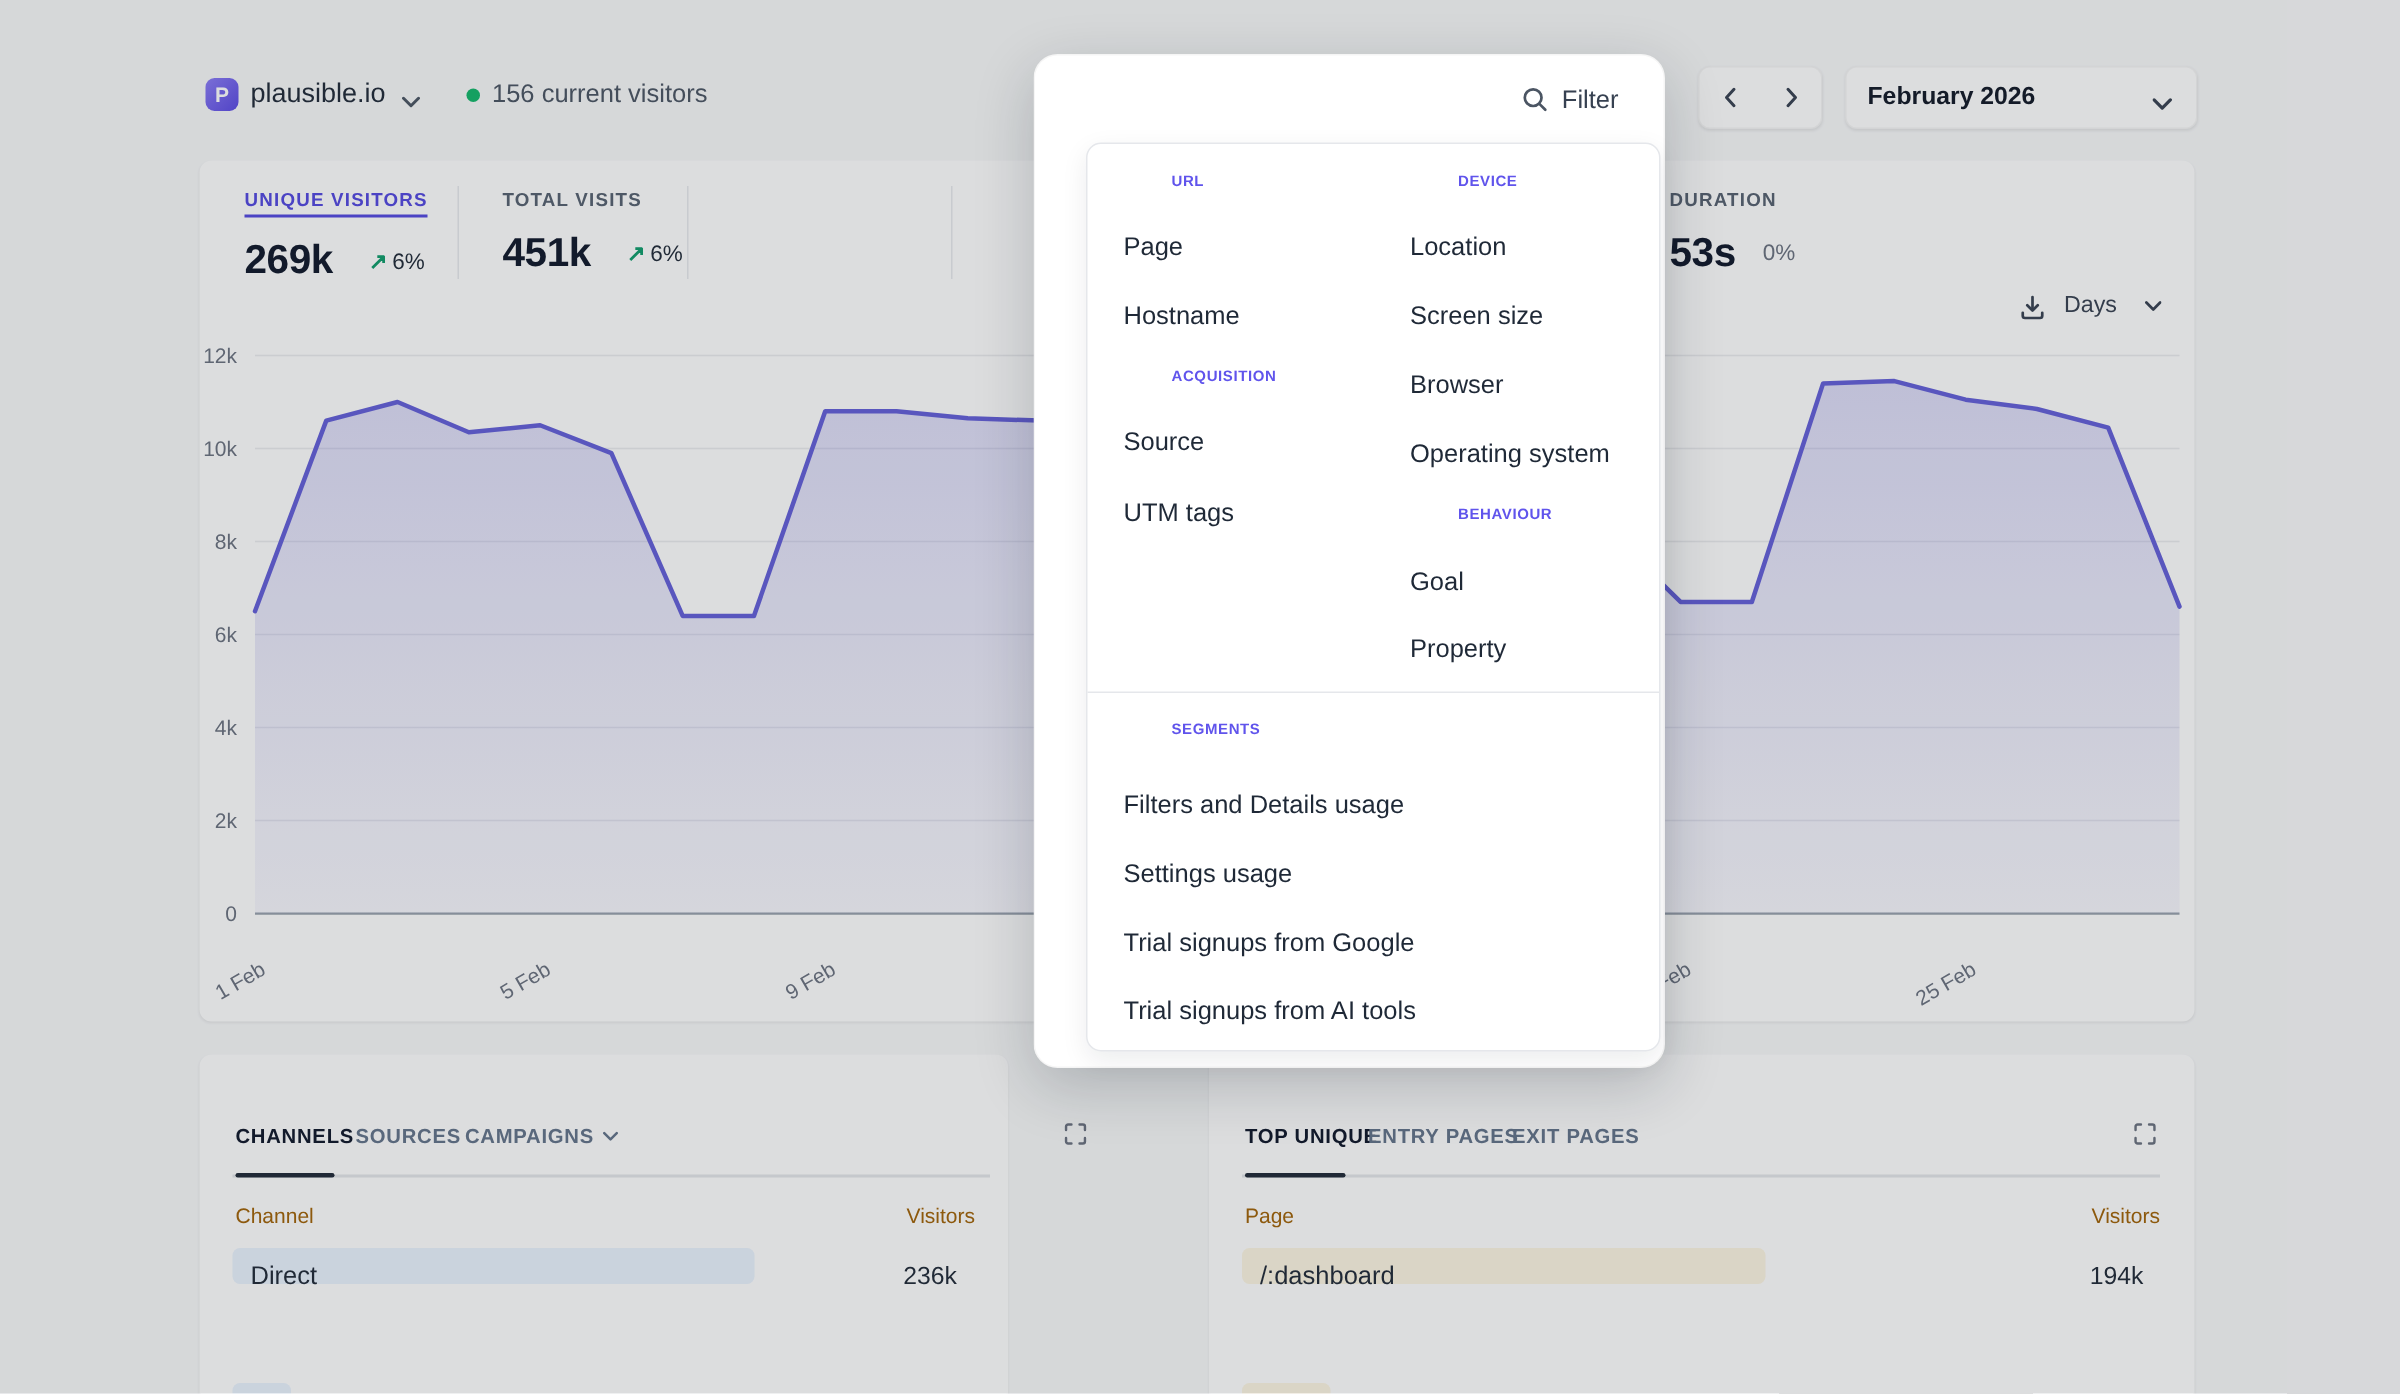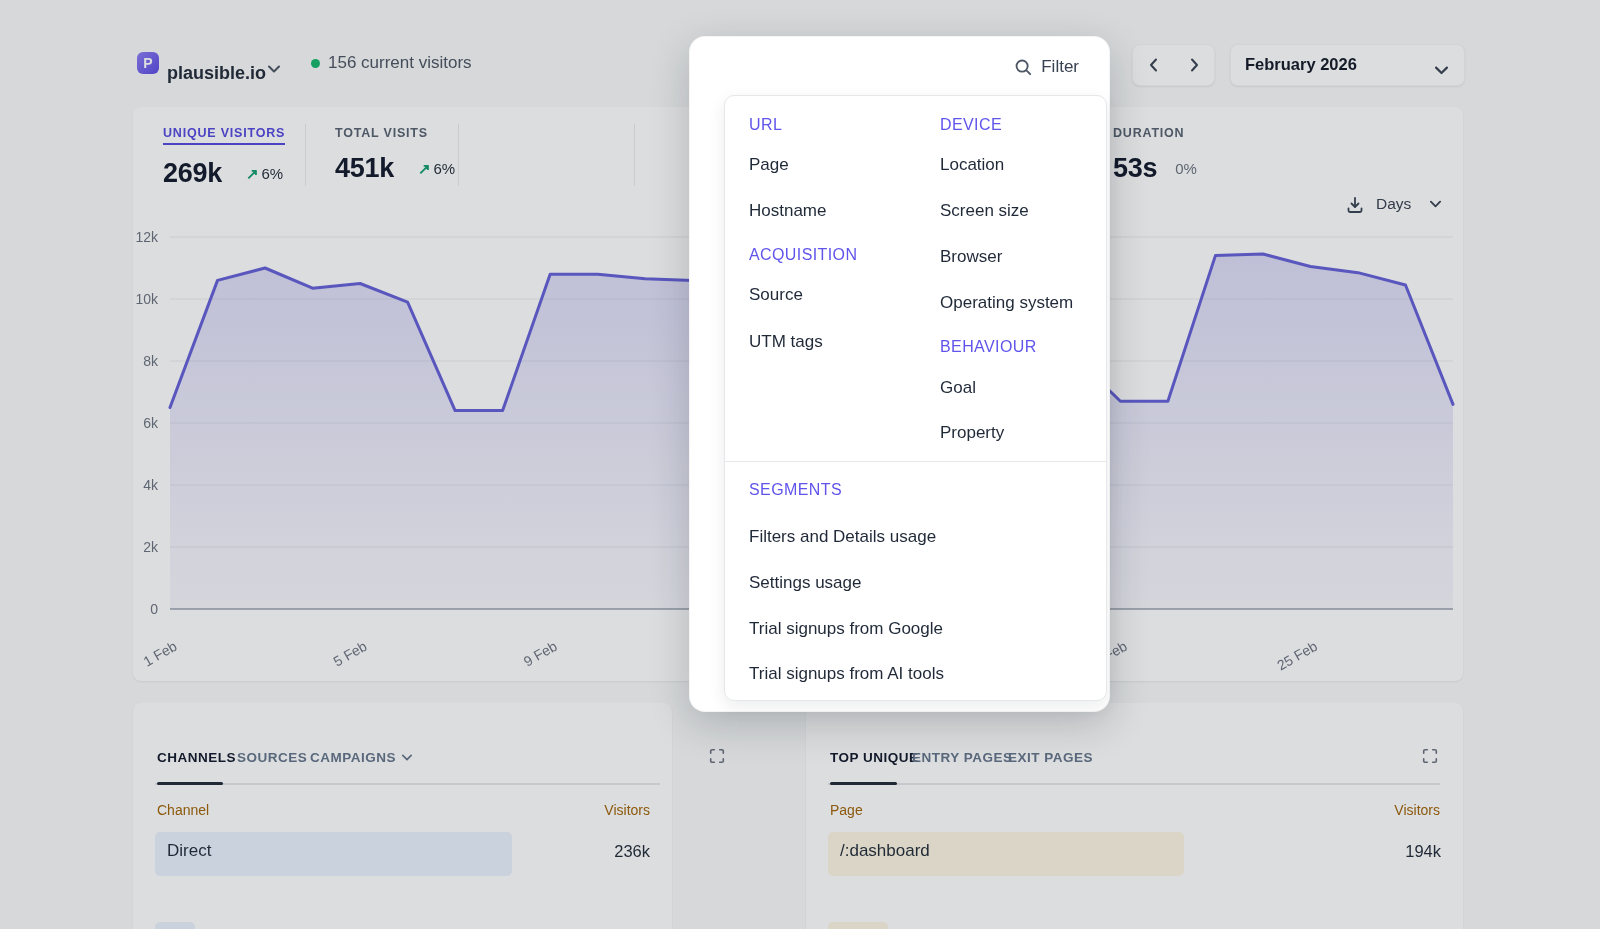--- a/index.html
+++ b/index.html
@@ -5,21 +5,21 @@
   html,body{margin:0;padding:0;width:1600px;height:929px;overflow:hidden;
     background:#f8f9fa;font-family:"Liberation Sans",sans-serif;
     -webkit-font-smoothing:antialiased;color:#1f2937;}
   .stage{position:relative;width:1600px;height:929px;}
   .card{position:absolute;background:#ffffff;border-radius:8px;
     box-shadow:0 1px 2px rgba(0,0,0,.07);}
   
   .logo{position:absolute;left:137px;top:52px;width:22px;height:22px;border-radius:6px;
     background:linear-gradient(135deg,#8b7cf6,#5a49e3);display:flex;align-items:center;
     justify-content:center;color:#fff;font-weight:800;font-size:14px;}
-  .site-name{position:absolute;left:167px;top:52px;font-size:18px;font-weight:700;color:#1f2937;margin-top:11px;}
+  .site-name{position:absolute;left:167px;top:52px;font-size:18px;font-weight:400;color:#1f2937;}
   .hdr-chev{position:absolute;left:268px;top:59px;width:12px;height:8px;color:#4b5563;}
   .live-dot{position:absolute;left:311px;top:59px;width:9px;height:9px;border-radius:50%;background:#12b76a;}
   .live-text{position:absolute;left:328px;top:53px;font-size:17px;color:#4b5563;}
   .chip{position:absolute;background:#fff;border-radius:8px;border:1px solid rgba(0,0,0,.04);
     box-shadow:0 1px 2px rgba(0,0,0,.08);}
   .navchip{left:1132px;top:44px;width:81px;height:40px;}
   .navbtn{position:absolute;top:0;width:40px;height:40px;display:flex;align-items:center;
     justify-content:center;color:#374151;cursor:pointer;}
   .datechip{left:1230px;top:44px;width:233px;height:40px;cursor:pointer;}
   .datechip span{position:absolute;left:14px;top:10px;font-size:16.5px;font-weight:700;color:#111827;}
@@ -45,38 +45,38 @@
   .panel-left{left:133px;width:539px;}
   .panel-right{left:806px;width:657px;}
   .tab{position:absolute;top:47px;font-size:13.5px;font-weight:700;letter-spacing:.5px;
     color:#64748b;cursor:pointer;display:flex;align-items:center;gap:6px;}
   .tab.active{color:#0f172a;}
   .tab svg{width:10px;height:7px;}
   .tabline{position:absolute;top:80px;height:2px;background:#e4e6ea;}
   .tabmark{position:absolute;top:79px;height:3px;background:#1f2937;border-radius:2px;}
   .colhead{position:absolute;top:99px;font-size:14px;color:#a16207;}
   .expand{position:absolute;top:44px;width:18px;height:18px;color:#6b7280;cursor:pointer;}
-  .trow{position:absolute;left:22px;right:22px;height:44px;cursor:pointer;}
+  .trow{position:absolute;left:22px;right:34px;height:24px;cursor:pointer;}
   .rowbar{position:absolute;left:0;top:0;height:100%;border-radius:5px;}
   .rowbar.blue{background:#eaf3fe;}
   .rowbar.tan{background:#fdf6e3;}
   .rowlabel{position:absolute;left:12px;line-height:38px;font-size:17px;color:#1f2937;}
   .rowval{position:absolute;right:0;line-height:38px;font-size:16.5px;font-weight:500;color:#1f2937;}
   
   .dim{position:absolute;inset:0;background:rgba(40,42,48,0.16);z-index:10;}
   .popover{position:absolute;left:689px;top:36px;width:419px;height:674px;background:#fff;
     border-radius:16px;border:1px solid rgba(0,0,0,.04);z-index:20;
     box-shadow:0 12px 40px rgba(15,23,42,.20);}
-  .filter-btn{position:absolute;top:20px;right:30px;display:flex;align-items:center;gap:9px;
+  .filter-btn{position:absolute;top:20px;right:30px;display:flex;gap:9px;
     font-size:17px;font-weight:500;color:#374151;cursor:pointer;}
   .filter-btn svg{width:18px;height:18px;}
   .pop-menu{position:absolute;left:34px;top:58px;width:381px;height:604px;background:#fff;
     border-radius:10px;border:1px solid #e5e7eb;box-shadow:0 6px 18px rgba(15,23,42,.08);}
-  .pop-head{position:absolute;font-size:16px;font-weight:400;letter-spacing:.4px;color:#6054ec;
-    white-space:nowrap;}
+  .pop-head{position:absolute;font-size:10px;font-weight:700;letter-spacing:.4px;color:#6054ec;
+    white-space:nowrap;margin-left:32px;}
   .pop-item{position:absolute;font-size:17px;color:#1f2937;white-space:nowrap;cursor:pointer;}
   .pop-div{position:absolute;left:0;right:0;top:365px;height:1px;background:#e5e7eb;}
   
   svg text{font-family:"Liberation Sans",sans-serif;}
 </style>
 </head>
 <body>
 
 <div class="stage">
 

